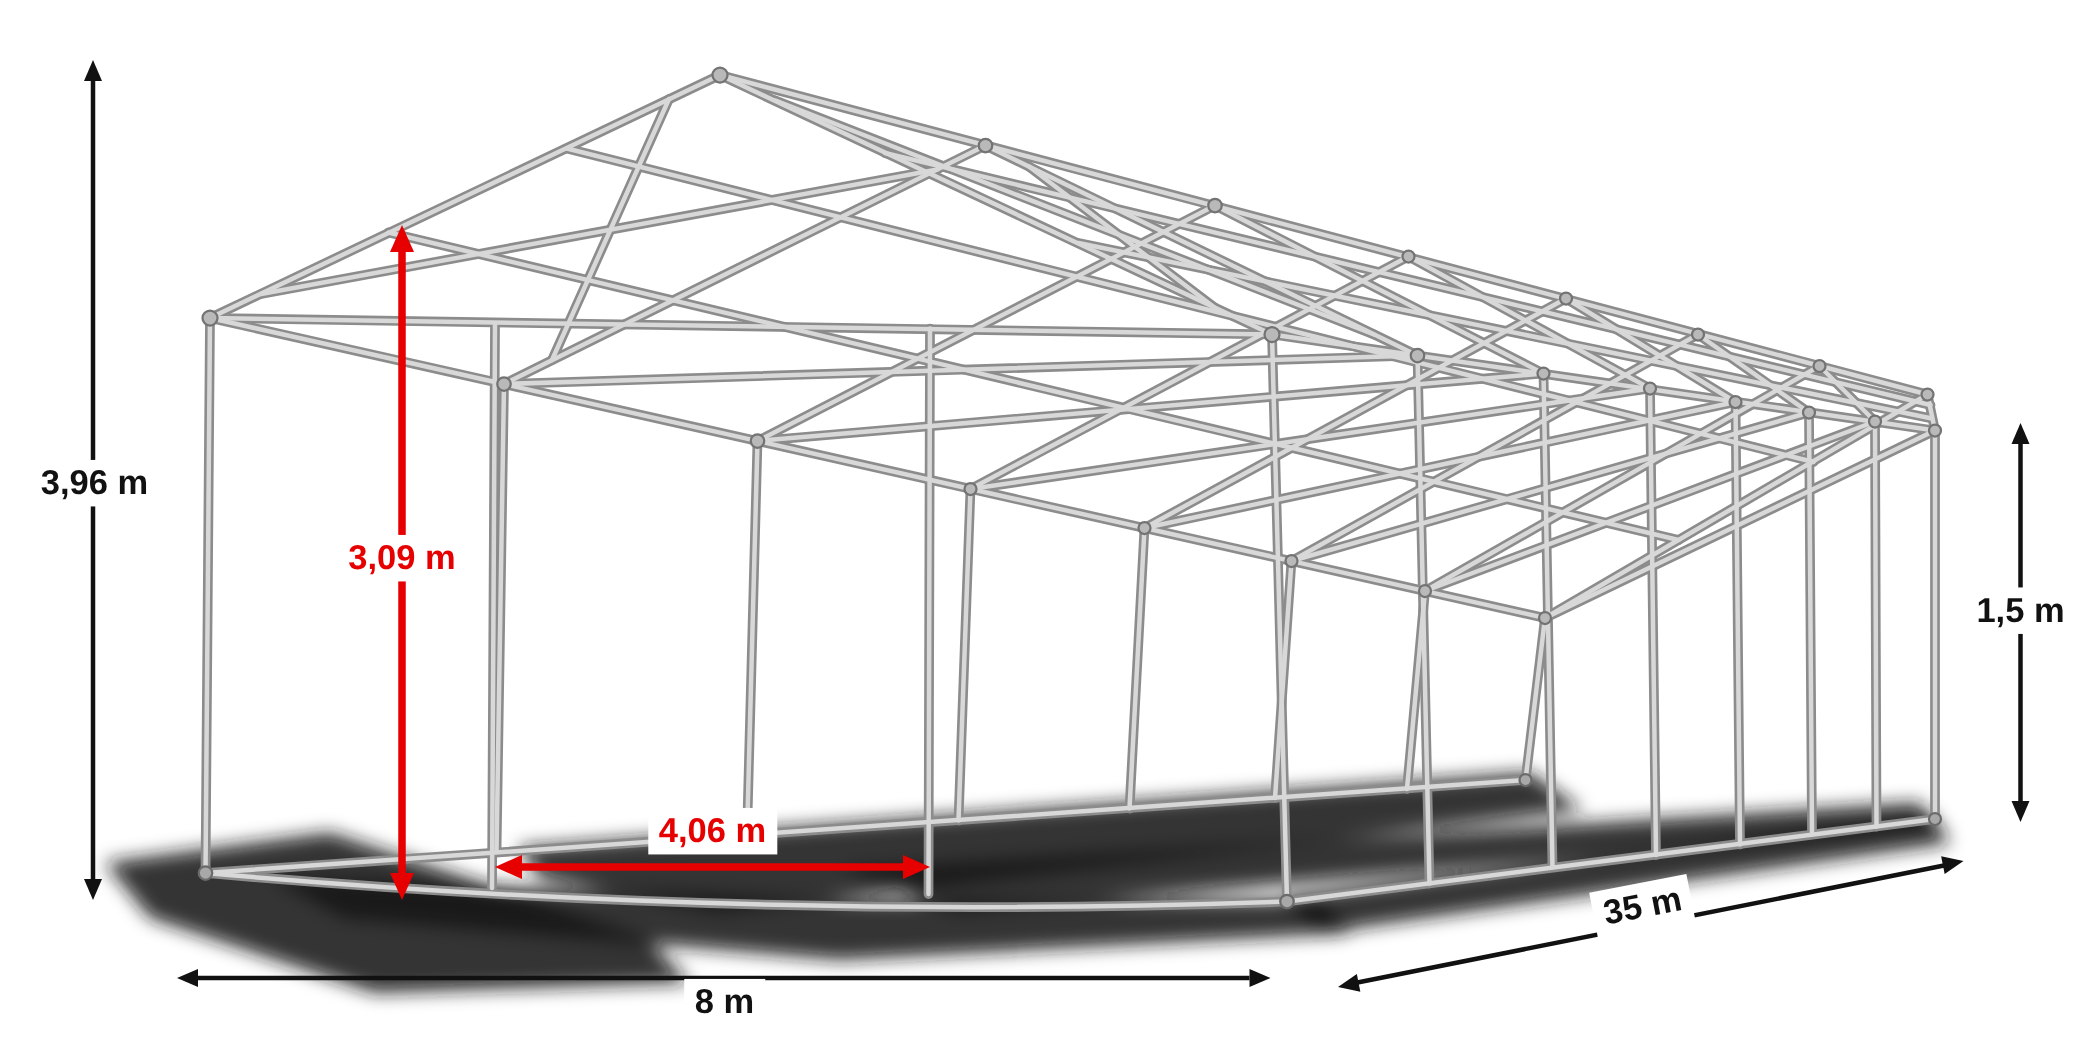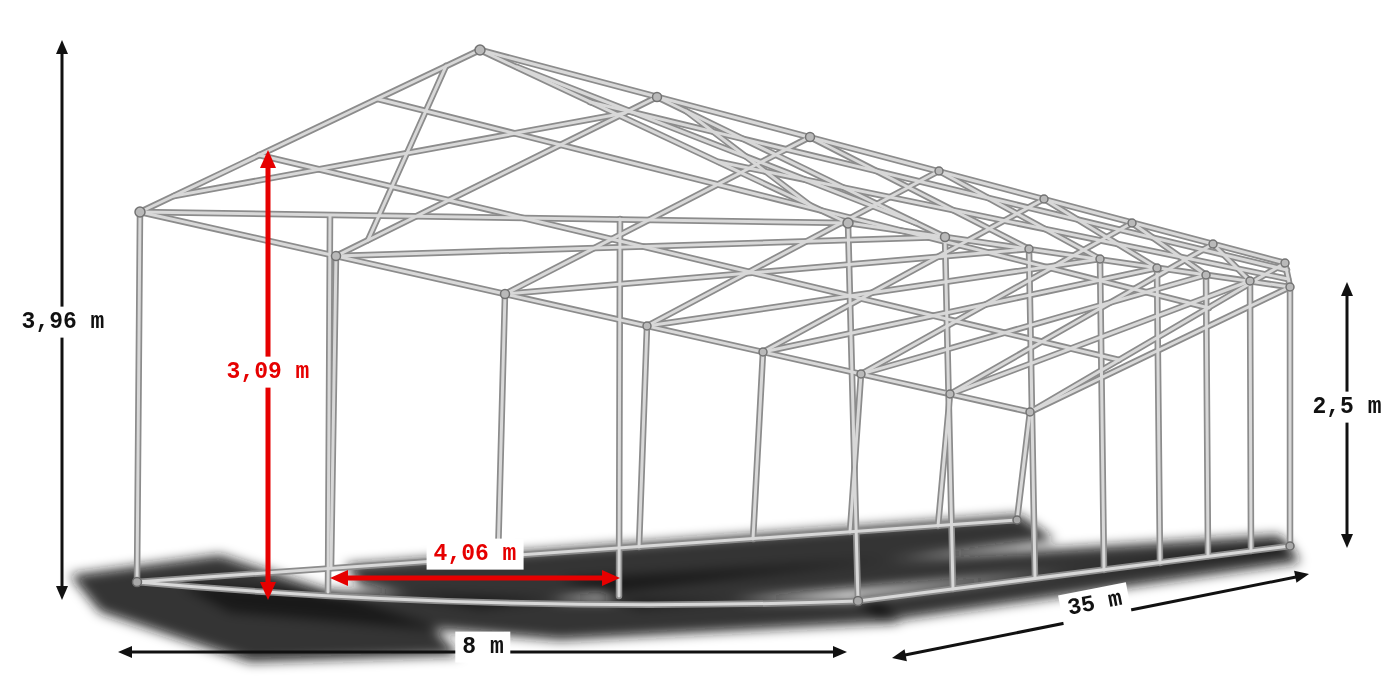--- a/index.html
+++ b/index.html
@@ -6,21 +6,21 @@
     --arrow-black:#111111;
     --arrow-red:#e60000;
     --frame-dark:#8c8c8c;
     --frame-light:#d8d8d8;
     --shadow:#161616;
     --bg:#ffffff;
   }
   html,body{margin:0;padding:0;background:var(--bg);}
   .stage{
     position:relative;width:1400px;height:700px;overflow:hidden;background:var(--bg);
-    font-family:Liberation Mono, monospace;
+    font-family:Liberation Sans, sans-serif;
   }
   .stage svg{position:absolute;inset:0;}
   .tube-outer{stroke:var(--frame-dark);stroke-width:6.5;fill:none;stroke-linecap:round;stroke-linejoin:round;}
   .tube-inner{stroke:var(--frame-light);stroke-width:3;fill:none;stroke-linecap:round;stroke-linejoin:round;}
   .joint{fill:#b9b9b9;stroke:#737373;stroke-width:1.5;}
   .corner{fill:#a8a8a8;stroke:#6b6b6b;stroke-width:1.5;}
   .sh{fill:var(--shadow);opacity:.88;}
   .arrow-black line{stroke:var(--arrow-black);stroke-width:3;}
   .arrow-black polygon{fill:var(--arrow-black);}
   .arrow-red line{stroke:var(--arrow-red);stroke-width:5;}
@@ -184,18 +184,18 @@
         <polygon points="620,578 602,570 602,586"></polygon>
     </g>
   </svg>
 
   <div class="dim-label" style="left:63px;top:322px">3,96 m</div>
 
   <div class="dim-label red" style="left:268px;top:372px">3,09 m</div>
 
   <div class="dim-label red" style="left:475px;top:554px">4,06 m</div>
 
-  <div class="dim-label" style="left:483px;top:647px">8 m</div>
+  <div class="dim-label" style="left:483px;top:668px">8 m</div>
 
   <div class="dim-label rot" style="left:1095px;top:604px">35 m</div>
 
-  <div class="dim-label" style="left:1347px;top:407px">2,5 m</div>
+  <div class="dim-label" style="left:1347px;top:407px">1,5 m</div>
 </div>
 
 </body></html>

